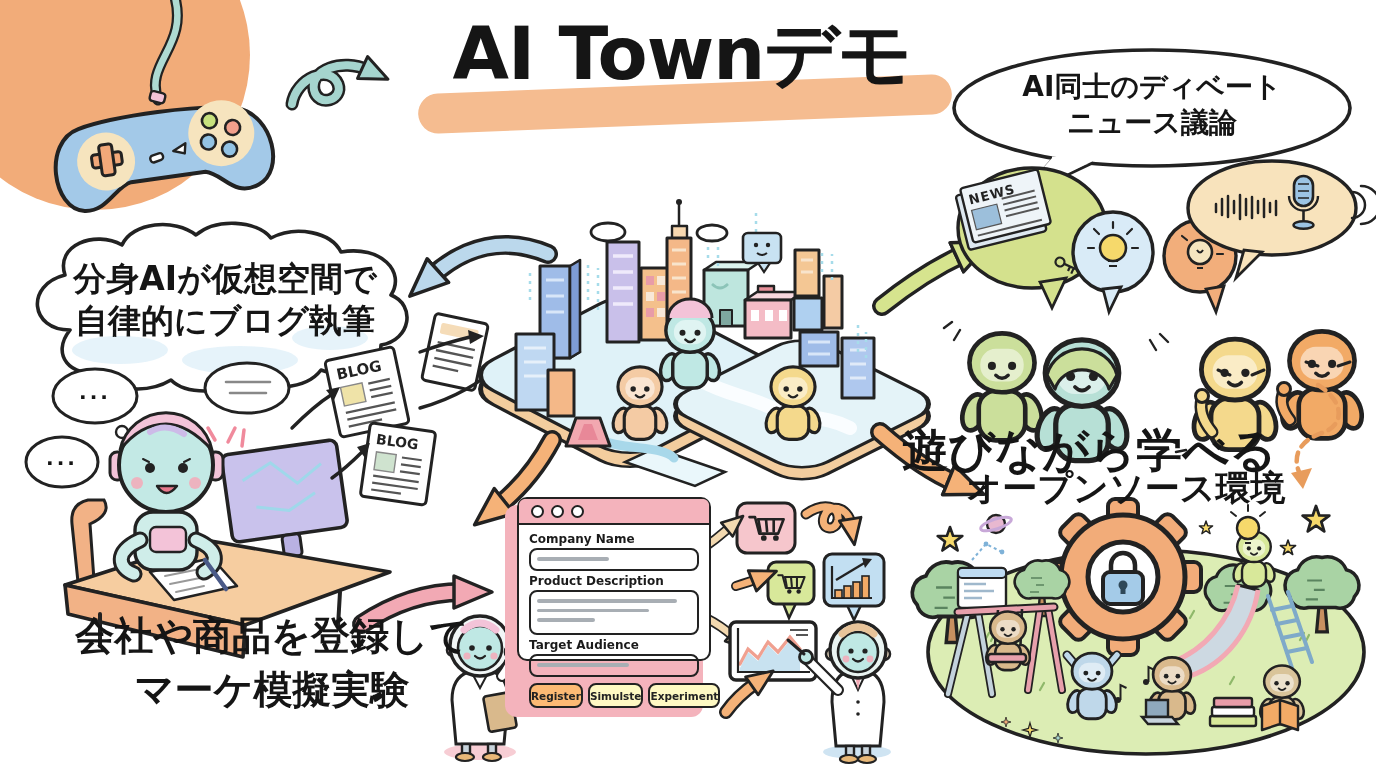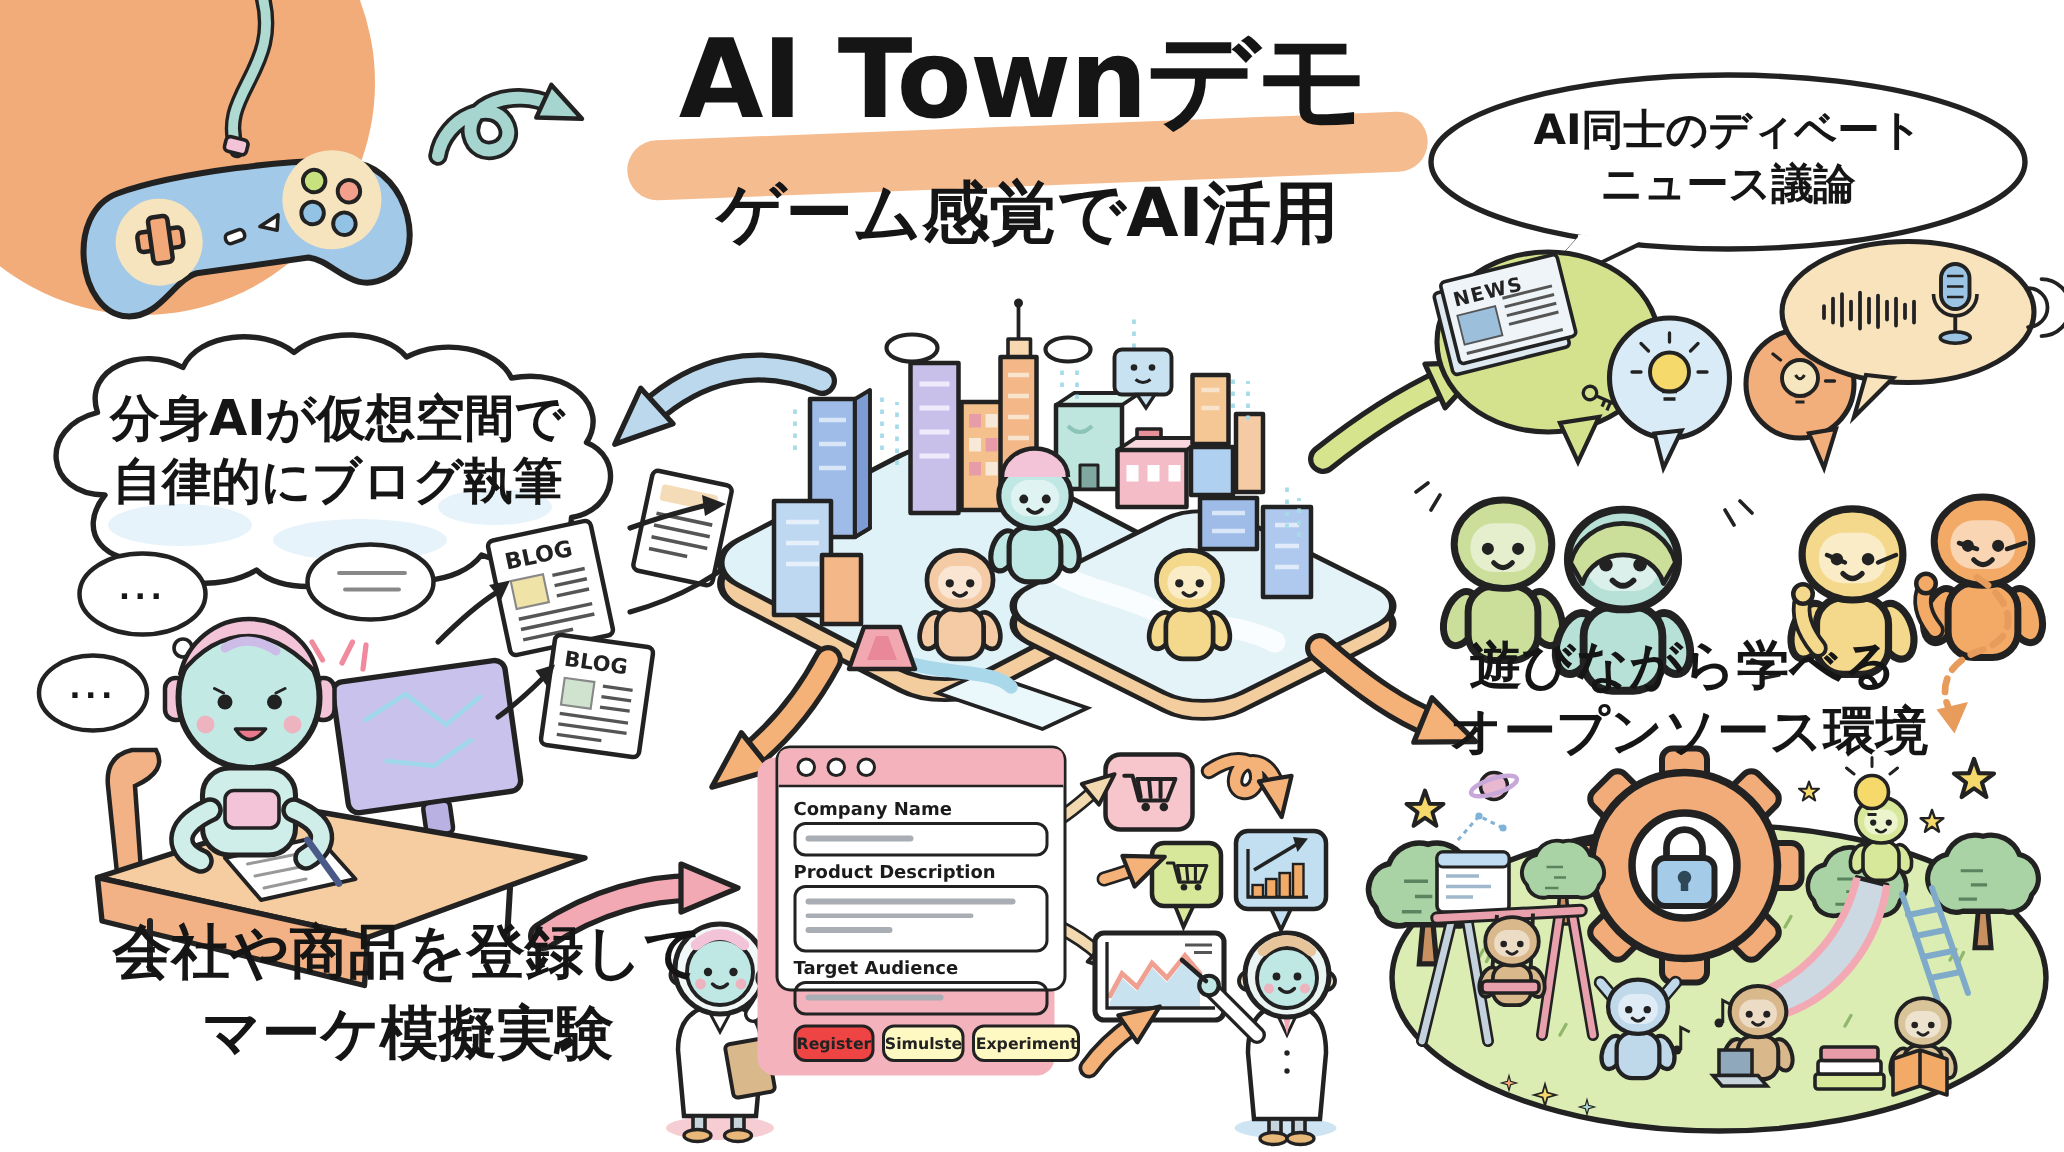--- a/index.html
+++ b/index.html
@@ -19,31 +19,31 @@
   .dot{width:9px;height:9px;border:2px solid #222;border-radius:50%;background:#fff;}
   .form-body{padding:4px 10px 0;}
   .f-label{font-size:12px;font-weight:700;margin:3px 0 2px;}
   .f-input{height:19px;border:2.2px solid #222;border-radius:8px;}
   .f-area{height:40px;border:2.2px solid #222;border-radius:8px;padding-top:1px;}
   .ph{display:block;height:3.5px;background:#A8AEB4;border-radius:2px;margin:7px 0 0 6px;}
   .f-area .ph{margin-top:6px;}
   .f-buttons{display:flex;gap:5px;margin-top:6px;}
   .btn{flex:1;height:21px;border:2.2px solid #222;border-radius:8px;display:flex;align-items:center;
        justify-content:center;font-size:10.5px;font-weight:700;color:#222;}
-  .btn.pink{background:#ef4444;}
+  .btn.pink{background:#fdba74;}
   .btn.yellow{background:#fef9c3;}
   .t-main{left:382px;top:16px;width:600px;font-size:73px;letter-spacing:-1px;}
   .t-sub{left:385px;top:118px;width:600px;font-size:45px;}
   .t-deb{left:957px;top:72px;width:390px;font-size:28px;text-align:center;}
   .t-deb2{left:957px;top:108px;width:390px;font-size:28px;}
   .t-blog1{left:40px;top:262px;width:370px;font-size:33px;}
   .t-blog2{left:40px;top:304px;width:370px;font-size:33px;}
   .t-mkt1{left:62px;top:616px;width:420px;font-size:39px;}
   .t-mkt2{left:62px;top:670px;width:420px;font-size:39px;}
-  .t-os1{left:942px;top:426px;width:360px;font-size:35px;}
+  .t-os1{left:902px;top:426px;width:360px;font-size:46px;}
   .t-os2{left:946px;top:470px;width:360px;font-size:35px;}
   .t-dots{font-size:20px;letter-spacing:3px;}
 </style>
 </head>
 <body>
 
 <div class="canvas">
 
 <div class="hl"></div>
 
@@ -603,21 +603,20 @@
   <path d="M 1150 340 l 6 10 M 1160 334 l 8 8 M 1168 440 l 10 4 M 1176 452 l 10 -2 M 960 330 l -6 10 M 952 322 l -8 6" stroke="#222" stroke-width="2.4" stroke-linecap="round"></path>
 </g>
 
 <g>
   <path d="M 1318 385 C 1345 402 1345 425 1322 433 C 1298 441 1292 458 1300 474" stroke="#E89C5C" stroke-width="4.5" fill="none" stroke-linecap="round" stroke-dasharray="9 7"></path>
   <polygon points="1312,468 1303,489 1291,473" fill="#E89C5C"></polygon>
 </g>
 </svg>
 
 <div class="txt t-main">AI Townデモ</div>
-<div class="txt t-sub">ゲーム感覚でAI活用</div>
 <div class="txt t-deb">AI同士のディベート</div>
 <div class="txt t-deb2">ニュース議論</div>
 <div class="txt t-blog1">分身AIが仮想空間で</div>
 <div class="txt t-blog2">自律的にブログ執筆</div>
 <div class="txt t-mkt1">会社や商品を登録して</div>
 <div class="txt t-mkt2">マーケ模擬実験</div>
 <div class="txt t-os1">遊びながら学べる</div>
 <div class="txt t-os2">オープンソース環境</div>
 <div class="txt t-dots" style="left:55px;top:382px;width:80px;">...</div>
 <div class="txt t-dots" style="left:22px;top:448px;width:80px;">...</div>

